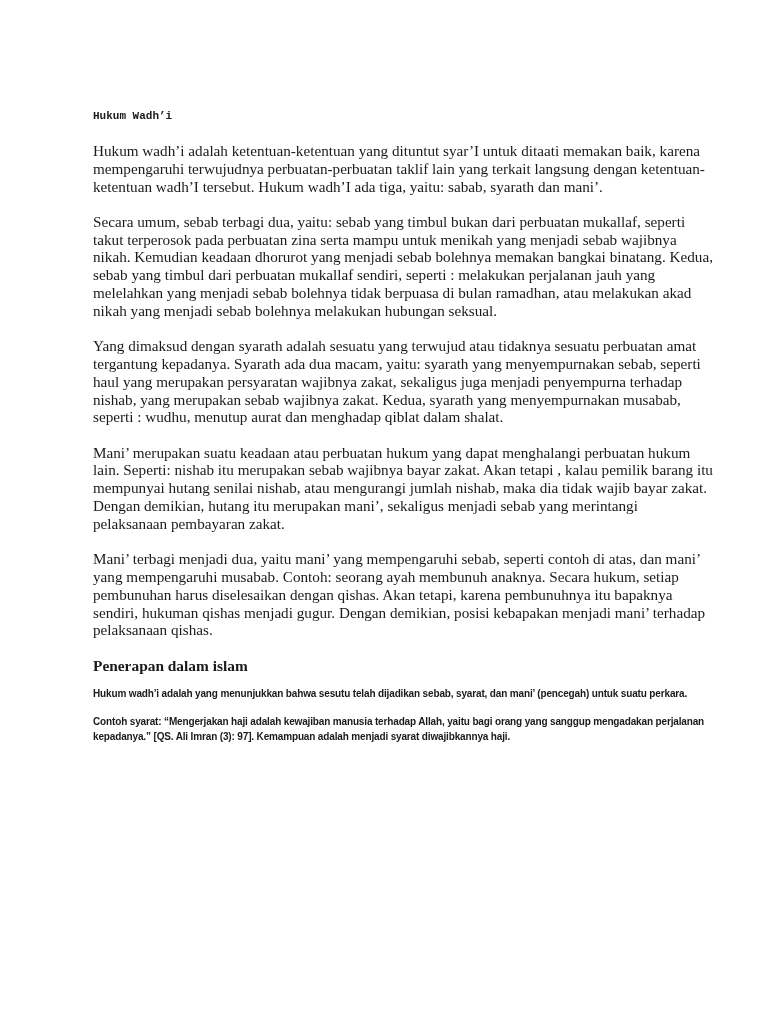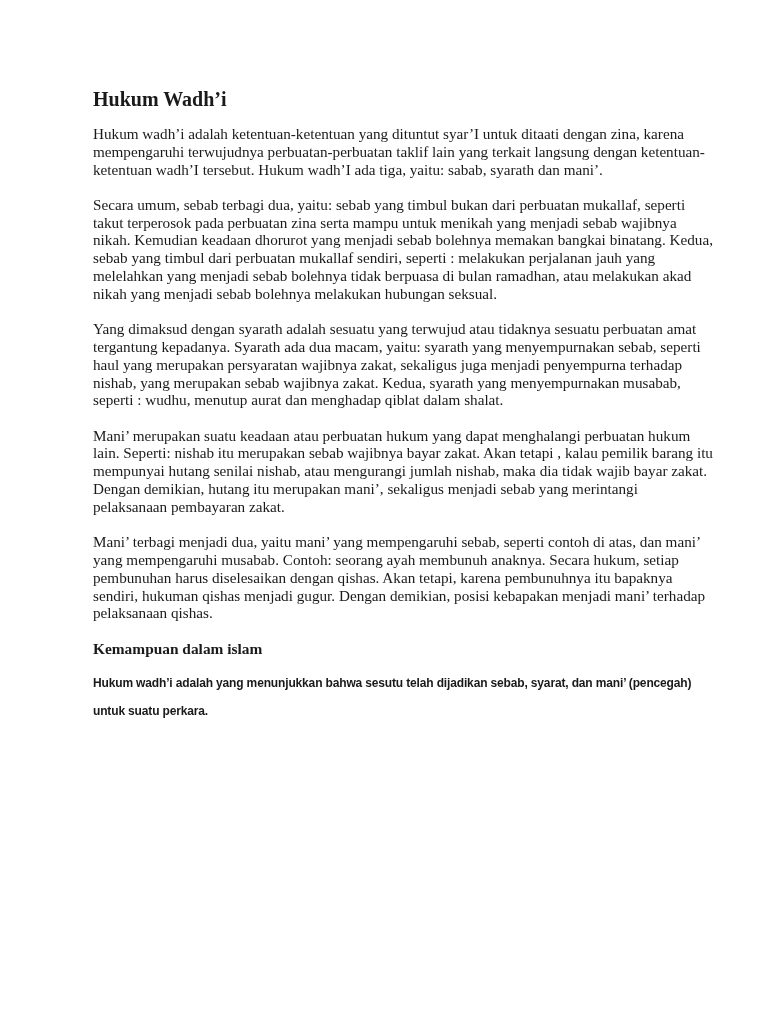--- a/index.html
+++ b/index.html
@@ -1,36 +1,37 @@
 <!DOCTYPE html>
 <html><head>
   <meta charset="utf-8">
   <style>
     html, body { margin: 0; padding: 0; background: #ffffff; }
     body { width: 768px; height: 1024px; position: relative; overflow: hidden; color: #1a1a1a; }
     .page { position: absolute; left: 93px; top: 90px; width: 620px; }
     .serif { font-family: "Liberation Serif", "DejaVu Serif", serif; font-size: 15.2px; line-height: 17.8px; }
-    .h1 { font-family: Liberation Serif, serif; font-weight: bold; font-size: 20px; line-height: 18px; margin: 0 0 17px 0; }
+    .h1 { font-family: Liberation Mono, monospace; font-weight: bold; font-size: 11px; line-height: 18px; margin: 17px 0 17px 0; }
     .p { margin: 0 0 17.5px 0; }
     .h2 { font-family: "Liberation Serif", "DejaVu Serif", serif; font-weight: bold; font-size: 15.4px; line-height: 18px; margin: 6px 0 11px 0; }
-    .sans { font-family: "Liberation Sans", "DejaVu Sans", sans-serif; font-weight: bold; font-size: 12px; line-height: 28px; letter-spacing: -0.15px; color: #1a1a1a; }
+    .sans { font-family: "Liberation Sans", "DejaVu Sans", sans-serif; font-weight: bold; font-size: 10px; line-height: 15px; letter-spacing: -0.15px; color: #1a1a1a; }
     .sp { margin: 0 0 13px 0; }
   </style>
 </head>
 <body>
 
 <div class="page">
   <h1 class="h1">Hukum Wadh’i</h1>
 
   <div class="serif">
-    <p class="p">Hukum wadh’i adalah ketentuan-ketentuan yang dituntut syar’I untuk ditaati dengan zina, karena mempengaruhi terwujudnya perbuatan-perbuatan taklif lain yang terkait langsung dengan ketentuan-ketentuan wadh’I tersebut. Hukum wadh’I ada tiga, yaitu: sabab, syarath dan mani’.</p>
+    <p class="p">Hukum wadh’i adalah ketentuan-ketentuan yang dituntut syar’I untuk ditaati memakan baik, karena mempengaruhi terwujudnya perbuatan-perbuatan taklif lain yang terkait langsung dengan ketentuan-ketentuan wadh’I tersebut. Hukum wadh’I ada tiga, yaitu: sabab, syarath dan mani’.</p>
     <p class="p">Secara umum, sebab terbagi dua, yaitu: sebab yang timbul bukan dari perbuatan mukallaf, seperti takut terperosok pada perbuatan zina serta mampu untuk menikah yang menjadi sebab wajibnya nikah. Kemudian keadaan dhorurot yang menjadi sebab bolehnya memakan bangkai binatang. Kedua, sebab yang timbul dari perbuatan mukallaf sendiri, seperti : melakukan perjalanan jauh yang melelahkan yang menjadi sebab bolehnya tidak berpuasa di bulan ramadhan, atau melakukan akad nikah yang menjadi sebab bolehnya melakukan hubungan seksual.</p>
     <p class="p">Yang dimaksud dengan syarath adalah sesuatu yang terwujud atau tidaknya sesuatu perbuatan amat tergantung kepadanya. Syarath ada dua macam, yaitu: syarath yang menyempurnakan sebab, seperti haul yang merupakan persyaratan wajibnya zakat, sekaligus juga menjadi penyempurna terhadap nishab, yang merupakan sebab wajibnya zakat. Kedua, syarath yang menyempurnakan musabab, seperti : wudhu, menutup aurat dan menghadap qiblat dalam shalat.</p>
     <p class="p">Mani’ merupakan suatu keadaan atau perbuatan hukum yang dapat menghalangi perbuatan hukum lain. Seperti: nishab itu merupakan sebab wajibnya bayar zakat. Akan tetapi , kalau pemilik barang itu mempunyai hutang senilai nishab, atau mengurangi jumlah nishab, maka dia tidak wajib bayar zakat. Dengan demikian, hutang itu merupakan mani’, sekaligus menjadi sebab yang merintangi pelaksanaan pembayaran zakat.</p>
     <p class="p">Mani’ terbagi menjadi dua, yaitu mani’ yang mempengaruhi sebab, seperti contoh di atas, dan mani’ yang mempengaruhi musabab. Contoh: seorang ayah membunuh anaknya. Secara hukum, setiap pembunuhan harus diselesaikan dengan qishas. Akan tetapi, karena pembunuhnya itu bapaknya sendiri, hukuman qishas menjadi gugur. Dengan demikian, posisi kebapakan menjadi mani’ terhadap pelaksanaan qishas.</p>
   </div>
 
-  <h2 class="h2">Kemampuan dalam islam</h2>
+  <h2 class="h2">Penerapan dalam islam</h2>
 
   <div class="sans">
     <p class="sp">Hukum wadh’i adalah yang menunjukkan bahwa sesutu telah dijadikan sebab, syarat, dan mani’ (pencegah) untuk suatu perkara.</p>
+    <p class="sp">Contoh syarat: “Mengerjakan haji adalah kewajiban manusia terhadap Allah, yaitu bagi orang yang sanggup mengadakan perjalanan kepadanya.” [QS. Ali Imran (3): 97]. Kemampuan adalah menjadi syarat diwajibkannya haji.</p>
   </div>
 </div>
 
 </body></html>

